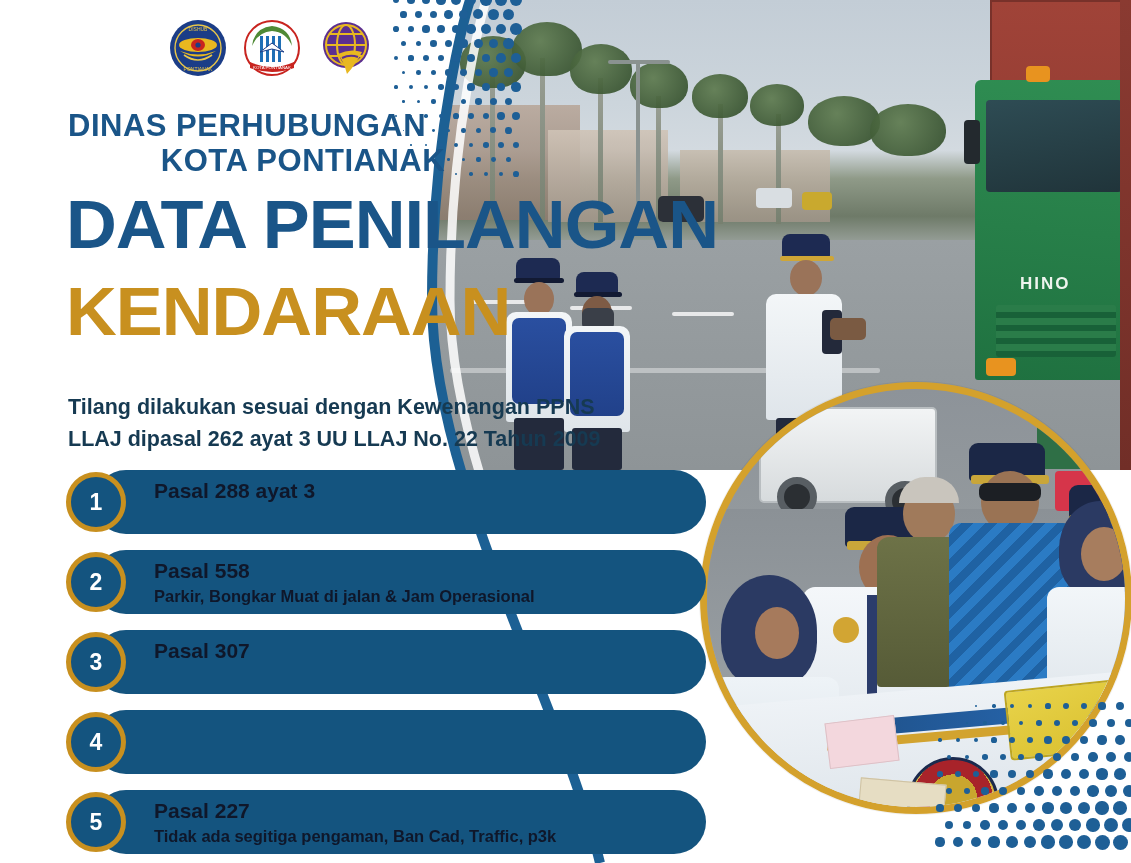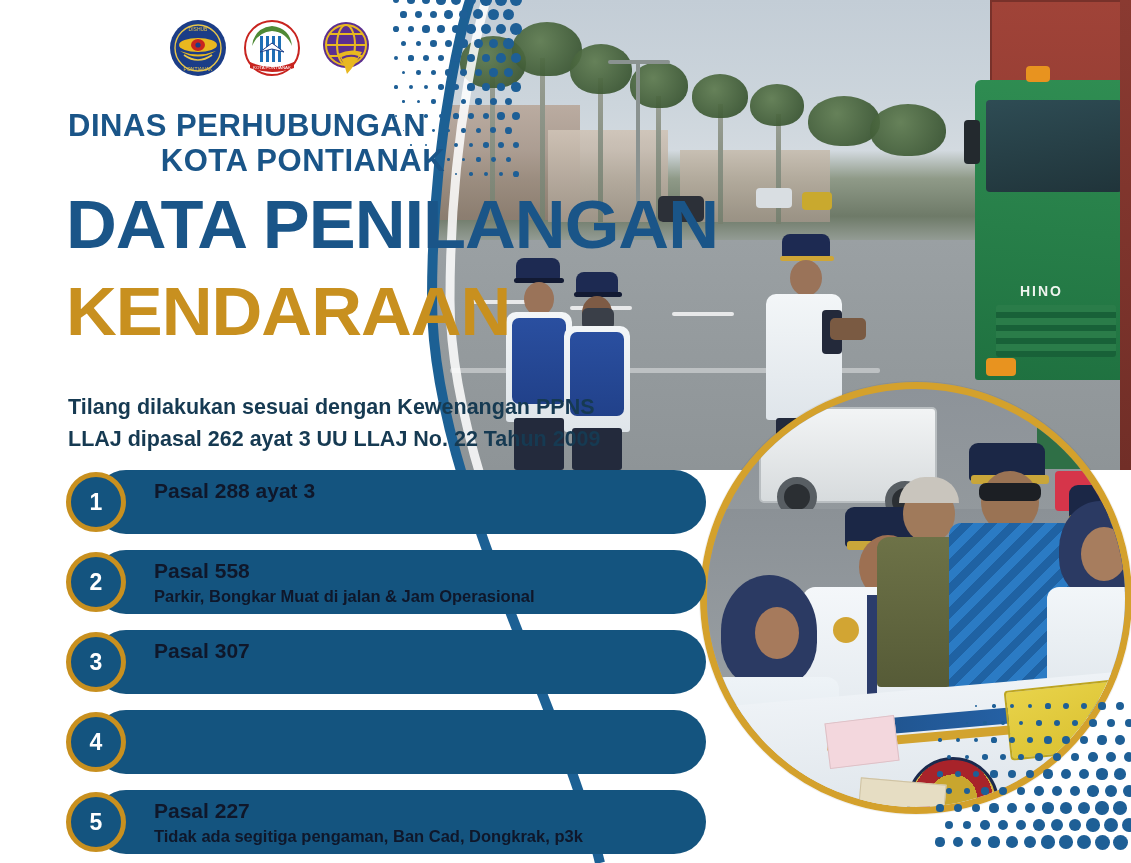--- a/index.html
+++ b/index.html
@@ -33,21 +33,21 @@
   .of-head { position:absolute; border-radius:50%; background:#9a7359; }
   .of-cap  { position:absolute; border-radius:8px 8px 3px 3px; background:#1d2a52; }
   .of-capbrim { position:absolute; height:5px; border-radius:3px; background:#121a33; }
   .of-body-w { position:absolute; border-radius:10px 10px 3px 3px; background:linear-gradient(180deg,#f3f6f8,#dfe5ea); }
   .of-vest { position:absolute; border-radius:7px; background:linear-gradient(180deg,#2a4fa0,#21418a); }
   .of-pants { position:absolute; background:#232a3c; border-radius:3px; }
   
   .truck-box { position:absolute; left:560px; top:0px; width:150px; height:235px; background:linear-gradient(180deg,#a04338,#8e3a31); border:2px solid #78312a; }
   .truck-cab { position:absolute; left:545px; top:80px; width:156px; height:300px; background:linear-gradient(185deg,#2f8d52,#1f7140); border-radius:6px 4px 3px 3px; }
   .truck-wind { position:absolute; left:556px; top:100px; width:136px; height:92px; background:linear-gradient(170deg,#2e4c54,#20343a); border-radius:4px; }
-  .truck-word { position:absolute; left:590px; top:283px; color:#eef4ee; font-weight:700; font-size:14px; letter-spacing:2px; font-family:"Liberation Sans",sans-serif; }
+  .truck-word { position:absolute; left:590px; top:274px; color:#eef4ee; font-weight:700; font-size:17px; letter-spacing:2px; font-family:"Liberation Sans",sans-serif; }
   .truck-lamp { position:absolute; width:24px; height:16px; background:#e8931f; border-radius:4px; }
   .truck-grill { position:absolute; left:566px; top:305px; width:120px; height:52px; background:repeating-linear-gradient(180deg,#2a7c49 0 7px,#186138 7px 13px); border-radius:3px; }
   .mirror { position:absolute; width:16px; height:44px; background:#23292e; border-radius:4px; }
 
   
   .circle-photo {
     position:absolute; left:700px; top:382px; width:432px; height:432px;
     border-radius:50%; overflow:hidden; border:7px solid #d4a12c;
     background:linear-gradient(180deg,#8d9399 0%,#93999d 30%,#9aa0a4 55%,#aeb4b8 78%,#c6ccd0 100%);
     box-shadow:0 0 0 1px rgba(0,0,0,.06);
@@ -576,19 +576,19 @@
       <div class="row">
         <div class="pill"></div>
         <div class="badge">4</div>
       </div>
 
       <div class="row">
         <div class="pill"></div>
         <div class="badge">5</div>
         <div class="rtext">
           <div class="rtitle">Pasal 227</div>
-          <div class="rsub">Tidak ada segitiga pengaman, Ban Cad, Dongkrak, p3k</div>
+          <div class="rsub">Tidak ada segitiga pengaman, Ban Cad, Traffic, p3k</div>
         </div>
       </div>
 
     </div>
   </div>
 </div>
 
 </body></html>

